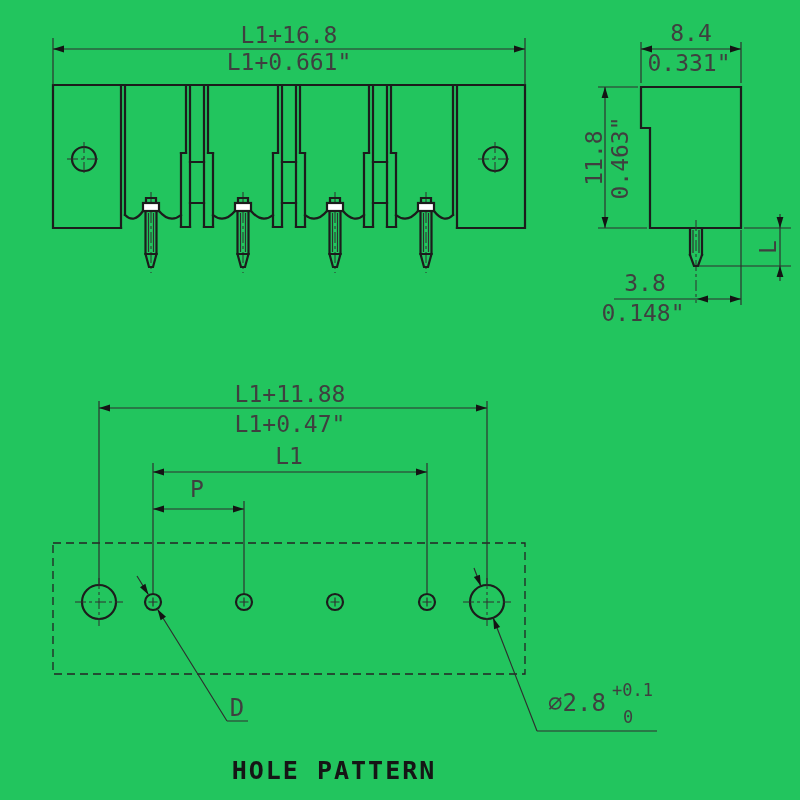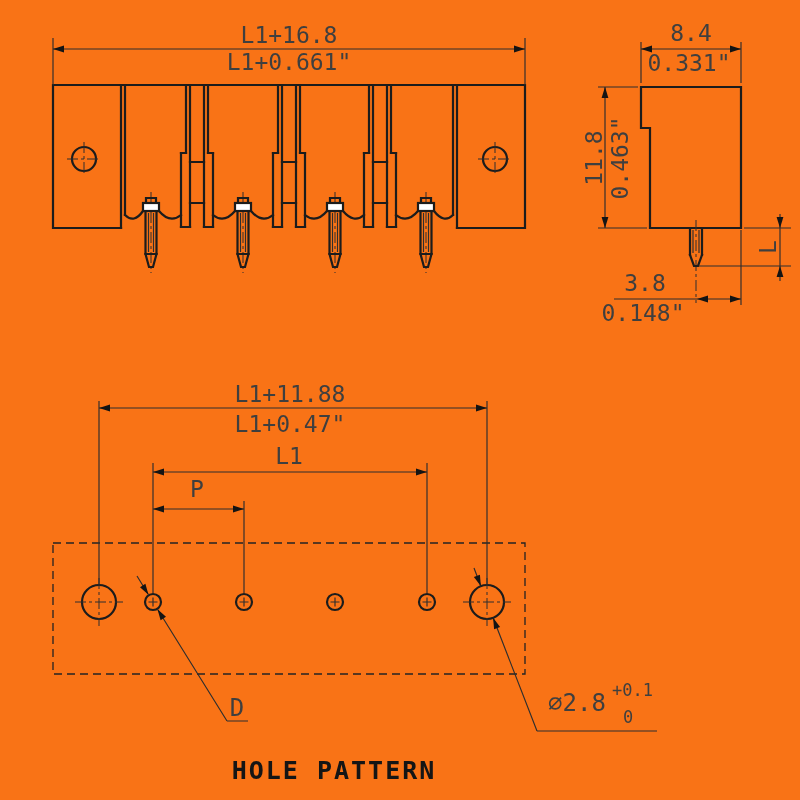--- a/index.html
+++ b/index.html
@@ -1,16 +1,16 @@
 <!DOCTYPE html>
 <html><head>
 <meta charset="utf-8">
 <style>
   html,body{margin:0;padding:0;background:#ffffff;}
-  .stage{width:800px;height:800px;position:relative;background:#f97316;}
+  .stage{width:800px;height:800px;position:relative;background:#22c55e;}
   svg{display:block;}
   .o2{stroke:#1c1c1c;stroke-width:2.2;fill:none;stroke-linecap:square;}
   .o1{stroke:#2e2e2e;stroke-width:1.15;fill:none;stroke-linecap:butt;}
   .cl{stroke:#2e2e2e;stroke-width:1;fill:none;stroke-dasharray:11 3 3 3;}
   .dsh{stroke:#242424;stroke-width:1.3;fill:none;stroke-dasharray:8 5;}
   .arr{fill:#141414;stroke:none;}
   .wf{fill:#ffffff;stroke:#1c1c1c;stroke-width:2.2;}
   text.dim{font-family:"DejaVu Sans Mono","DejaVu Sans",monospace;font-size:23px;fill:#3f3f3f;}
   text.sm{font-size:17px;}
   text.big{font-size:24px;}

